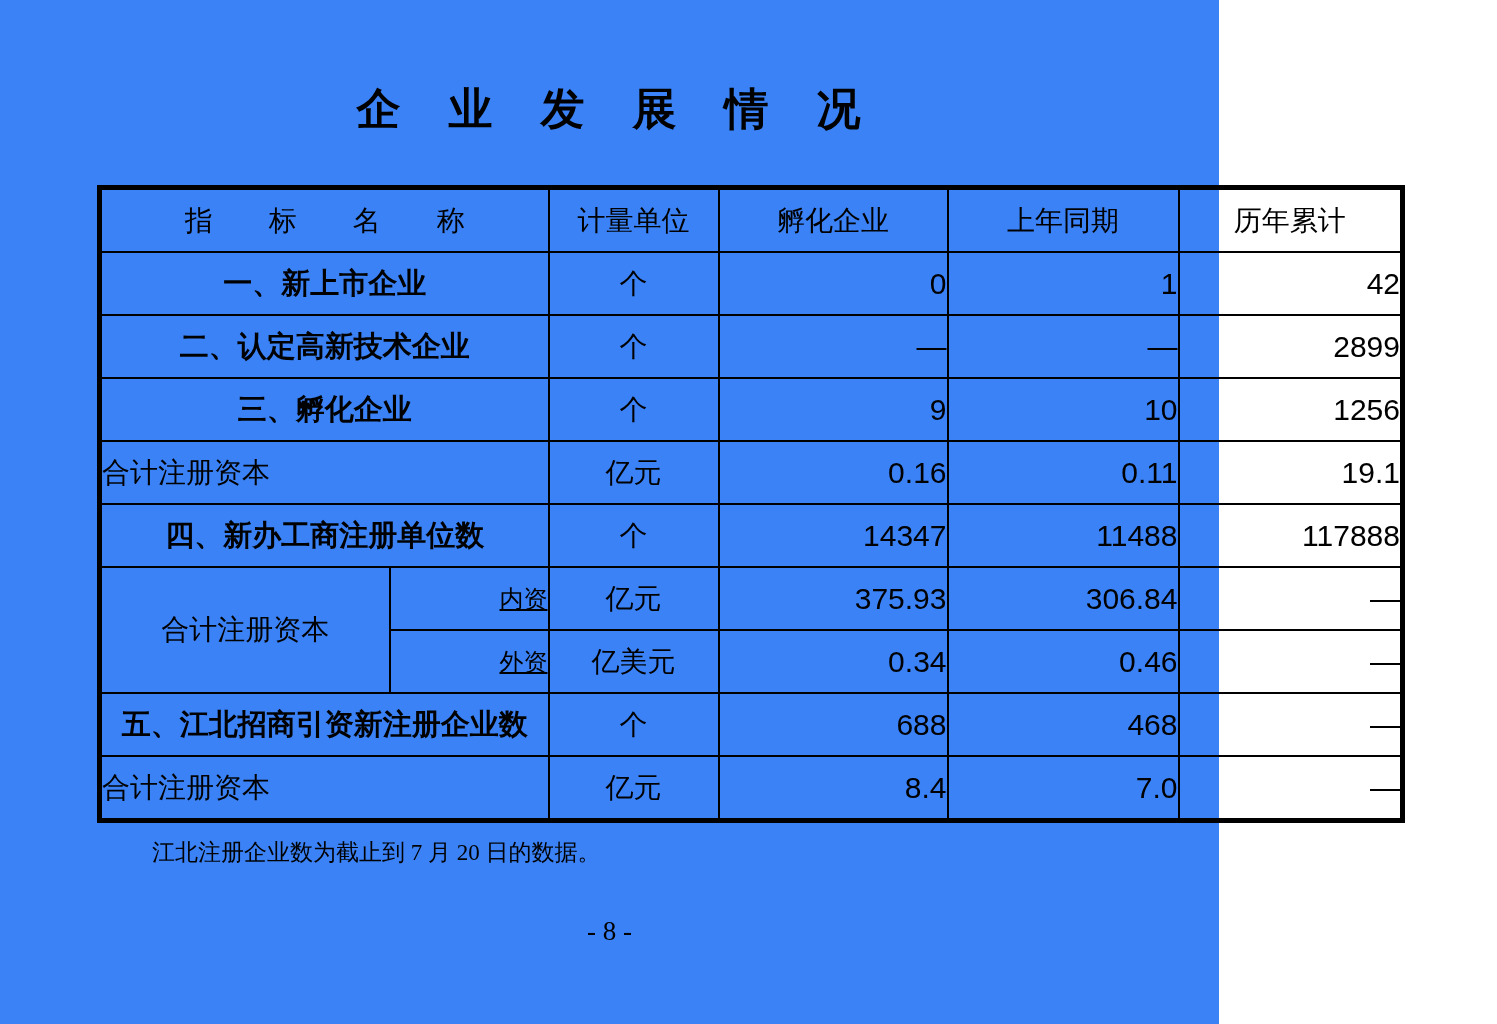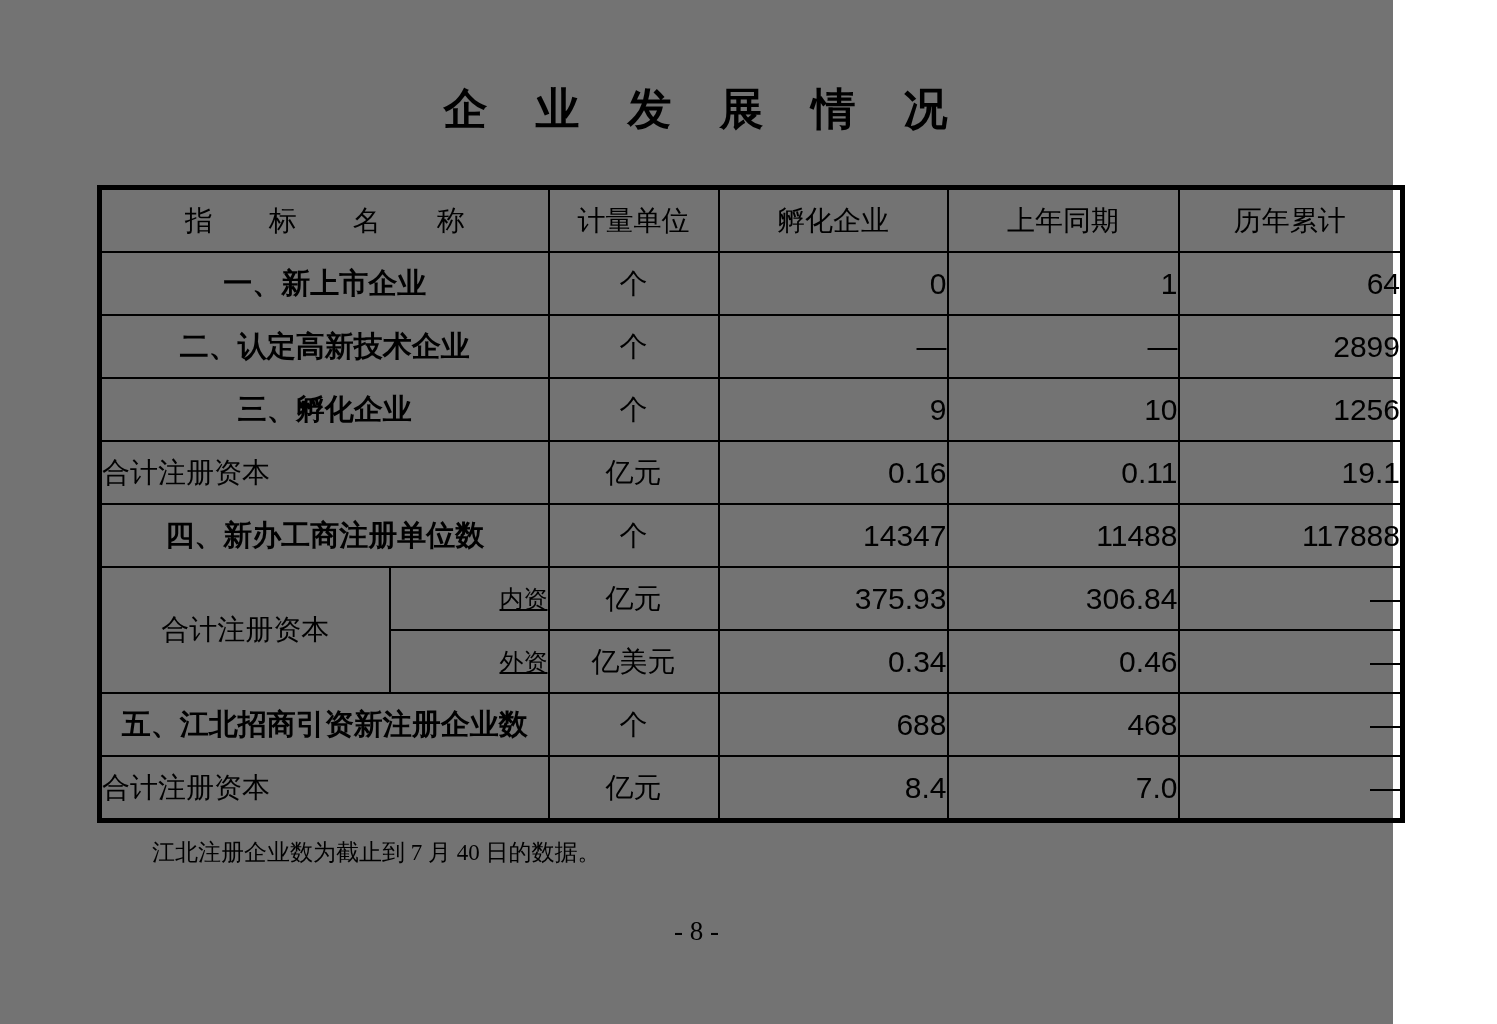--- a/index.html
+++ b/index.html
@@ -7,23 +7,23 @@
     padding: 0;
     width: 1497px;
     height: 1024px;
     background: #ffffff;
     overflow: hidden;
     font-family: "Liberation Serif", serif;
     color: #000000;
   }
   .page {
     position: relative;
-    width: 1393px;
+    width: 1219px;
     height: 1024px;
-    background: #737373;
+    background: #3b82f6;
   }
   .doc-title {
     position: absolute;
     top: 80px;
     left: 0;
     width: 100%;
     text-align: center;
     font-size: 44px;
     font-weight: bold;
     letter-spacing: 2px;
@@ -129,21 +129,21 @@
       <th class="col-head">孵化企业</th>
       <th class="col-head">上年同期</th>
       <th class="col-head">历年累计</th>
     </tr>
 
     <tr>
       <td class="lbl-bold" colspan="2">一、新上市企业</td>
       <td class="unit">个</td>
       <td class="num">0</td>
       <td class="num">1</td>
-      <td class="num">64</td>
+      <td class="num">42</td>
     </tr>
 
     <tr>
       <td class="lbl-bold" colspan="2">二、认定高新技术企业</td>
       <td class="unit">个</td>
       <td class="num">—</td>
       <td class="num">—</td>
       <td class="num">2899</td>
     </tr>
 
@@ -200,18 +200,18 @@
       <td class="lbl-indent" colspan="2">合计注册资本</td>
       <td class="unit">亿元</td>
       <td class="num">8.4</td>
       <td class="num">7.0</td>
       <td class="num">—</td>
     </tr>
   </tbody>
     </table>
 
   <div class="notes">
-    <div class="note-line2">江北注册企业数为截止到 7 月 40 日的数据。</div>
+    <div class="note-line2">江北注册企业数为截止到 7 月 20 日的数据。</div>
   </div>
 
   <div class="page-number">- 8 -</div>
 
 </div>
 
 </body></html>

